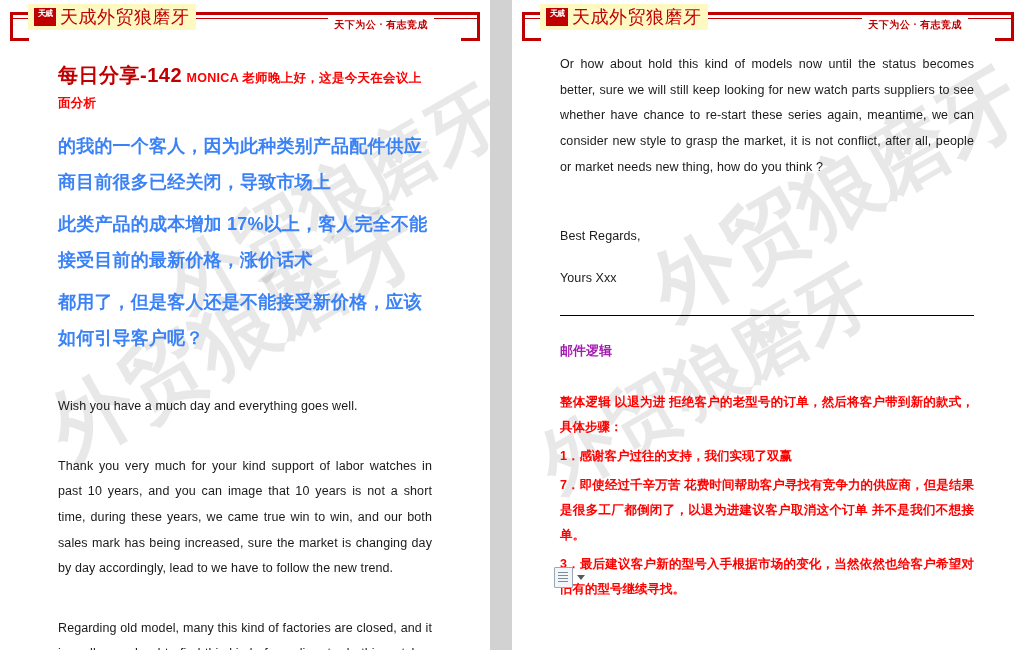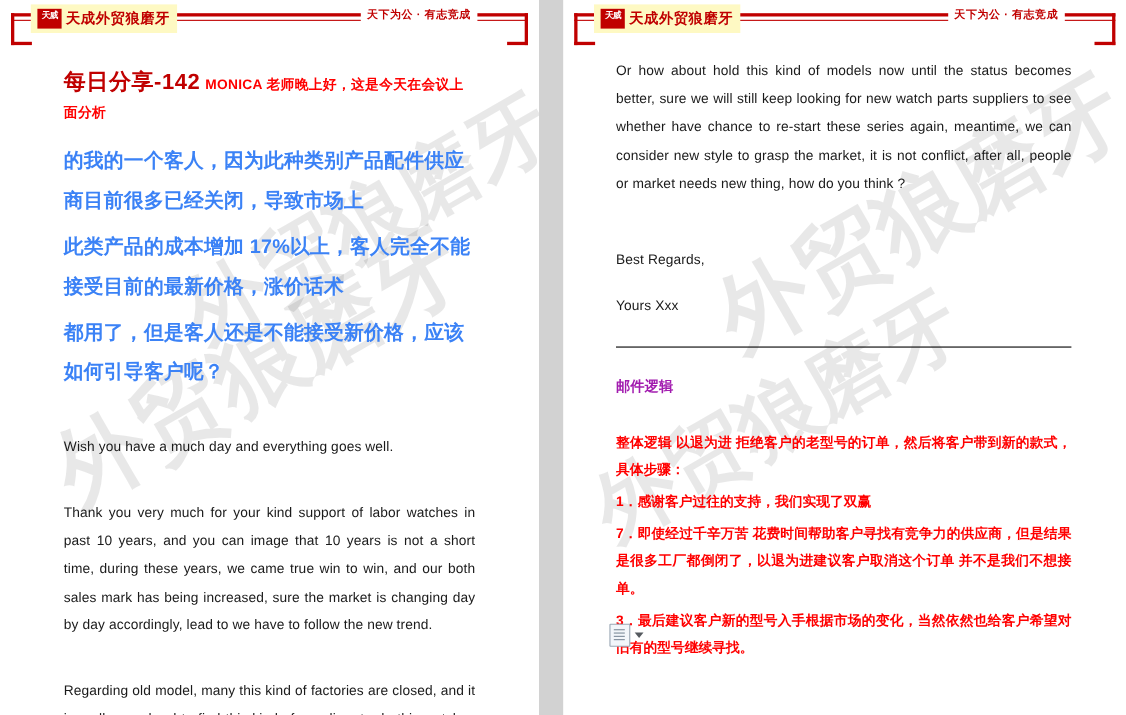--- a/index.html
+++ b/index.html
@@ -67,36 +67,37 @@
     line-height: 9px;
     text-align: center;
     font-weight: bold;
     letter-spacing: -1px;
     margin-right: 4px;
     padding-top: 1px;
     box-sizing: border-box;
   }
   .logo-text {
     color: #c00000;
-    font-size: 13px;
-    font-weight: bold;
+    font-size: 18px;
+    font-weight: normal;
     letter-spacing: 0.5px;
     white-space: nowrap;
   }
   .banner-right-block {
     position: absolute;
     right: 46px;
-    top: 2px;
+    top: 14px;
     background: #ffffff;
     padding: 0 6px;
     color: #c00000;
     font-size: 10px;
     font-weight: bold;
     letter-spacing: 0.5px;
     white-space: nowrap;
+    font-family: Liberation Serif, serif;
   }
   .banner-corner {
     position: absolute;
     top: 8px;
     width: 16px;
     height: 26px;
     border: 3px solid #c00000;
   }
   .banner-corner.left {
     left: 0;

